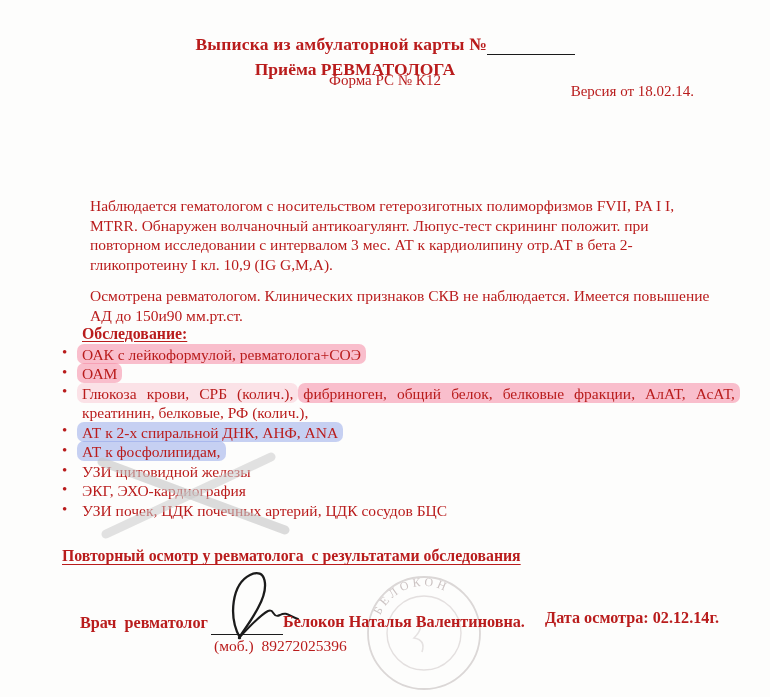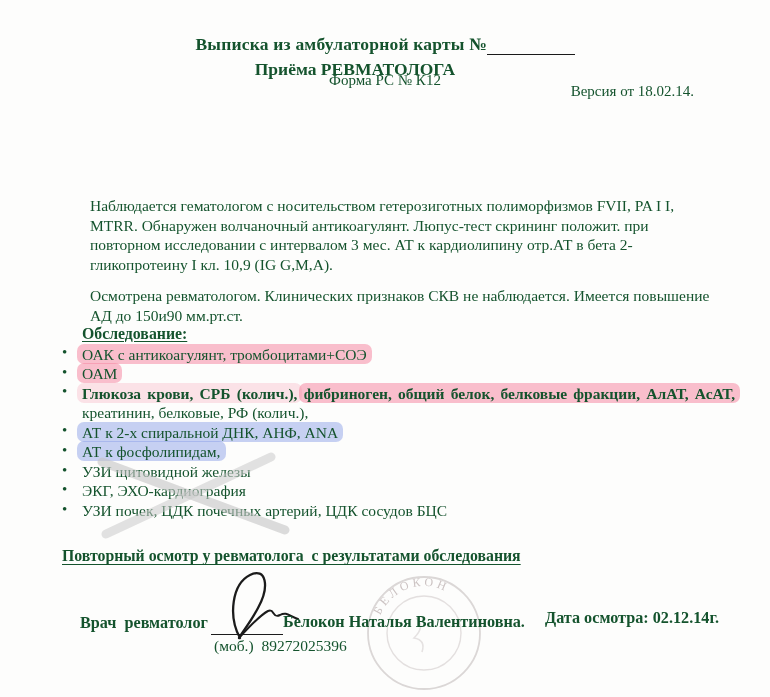--- a/index.html
+++ b/index.html
@@ -1,20 +1,20 @@
 <!DOCTYPE html>
 <html><head>
 <meta charset="utf-8">
 <style>
   html,body{margin:0;padding:0;background:#ffffff;}
   .page{
     position:relative;width:770px;height:697px;overflow:hidden;
     background:#fdfdfc;
     font-family:"Liberation Serif","DejaVu Serif",serif;
-    color:#14532d;
+    color:#b91c1c;
   }
   
   .title-line1{position:absolute;top:34px;left:0;width:770px;text-align:center;
     font-size:17.5px;font-weight:bold;letter-spacing:.2px;}
   .title-blank{border-bottom:1.6px solid #1a1a1a;letter-spacing:0;}
   .title-line2{position:absolute;top:59px;left:0;width:710px;text-align:center;
     font-size:17.5px;font-weight:bold;}
   .form-label{position:absolute;top:72px;left:0;width:770px;text-align:center;font-size:15px;}
   .version-label{position:absolute;top:83px;right:76px;font-size:15px;}
   
@@ -22,21 +22,21 @@
   .history{position:absolute;top:184px;left:78px;width:648px;font-size:15.5px;line-height:19.6px;}
   .history p{margin:12px;font-family:Liberation Serif, serif;}
   .history p + p{margin-top:3px;}
   
   .exam-heading{position:absolute;top:325px;left:82px;font-size:15.8px;font-weight:bold;
     text-decoration:underline;text-underline-offset:2px;}
   .exam-list{position:absolute;top:344px;left:0;width:755px;font-size:15.5px;line-height:19.6px;}
   .b-row{position:relative;margin-left:62px;padding-left:20px;}
   .dot{position:absolute;left:0;top:-1px;font-size:15px;}
   .b-text{max-width:653px;}
-  .justify-line{text-align:justify;text-align-last:justify;width:653px;font-weight:bold;}
+  .justify-line{text-align:justify;text-align-last:justify;width:653px;}
   .hl{border-radius:7px;padding:1.5px 5px;margin:-1.5px -5px;box-decoration-break:clone;}
   .hl-pink{background:rgba(246,132,160,0.52);}
   .hl-pink-light{background:rgba(246,132,160,0.22);}
   .hl-blue{background:rgba(138,158,232,0.48);}
   
   .followup-line{position:absolute;top:547px;left:62px;font-size:15.8px;font-weight:bold;
     text-decoration:underline;text-underline-offset:3px;white-space:pre-wrap;}
   .doctor-label{position:absolute;top:614px;left:80px;font-size:16.2px;font-weight:bold;white-space:pre-wrap;}
   .sig-underline{position:absolute;top:634px;left:211px;width:72px;border-bottom:1.6px solid #1c1c1c;}
   .doctor-name{position:absolute;top:613px;left:283px;font-size:16.2px;font-weight:bold;}
@@ -61,21 +61,21 @@
   <div class="history">
     <p>Наблюдается гематологом с носительством гетерозиготных полиморфизмов FVII, PA I I, MTRR. Обнаружен  волчаночный антикоагулянт.  Люпус-тест скрининг положит. при повторном исследовании с интервалом 3 мес. АТ к кардиолипину отр.АТ в бета 2-гликопротеину I кл. 10,9 (IG G,M,A).</p>
     <p>Осмотрена ревматологом. Клинических признаков СКВ не наблюдается. Имеется повышение АД до 150и90 мм.рт.ст.</p>
   </div>
 
   <div class="exam-heading">Обследование:</div>
   <div class="exam-list">
 
     <div class="b-row">
       <span class="dot">•</span>
-      <span class="hl hl-pink">ОАК с антикоагулянт, тромбоцитами+СОЭ</span>
+      <span class="hl hl-pink">ОАК с лейкоформулой, ревматолога+СОЭ</span>
     </div>
 
     <div class="b-row">
       <span class="dot">•</span>
       <span class="hl hl-pink">ОАМ</span>
     </div>
 
     <div class="b-row">
       <span class="dot">•</span>
       <div class="b-text">

